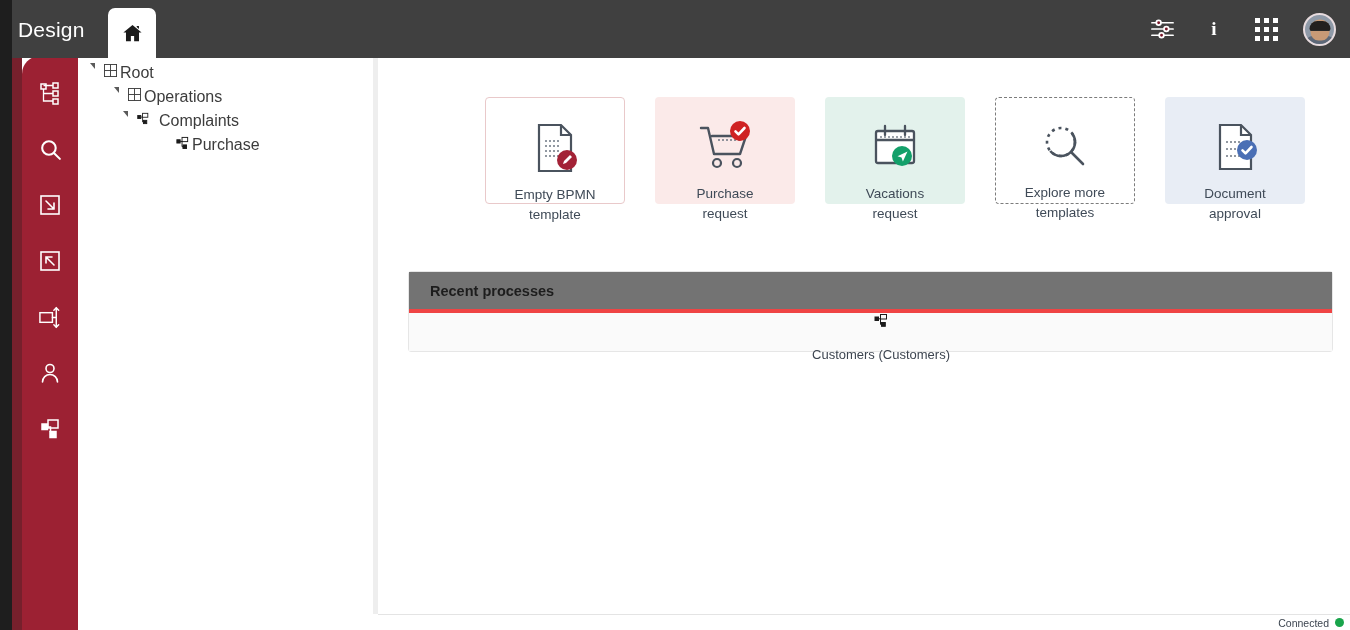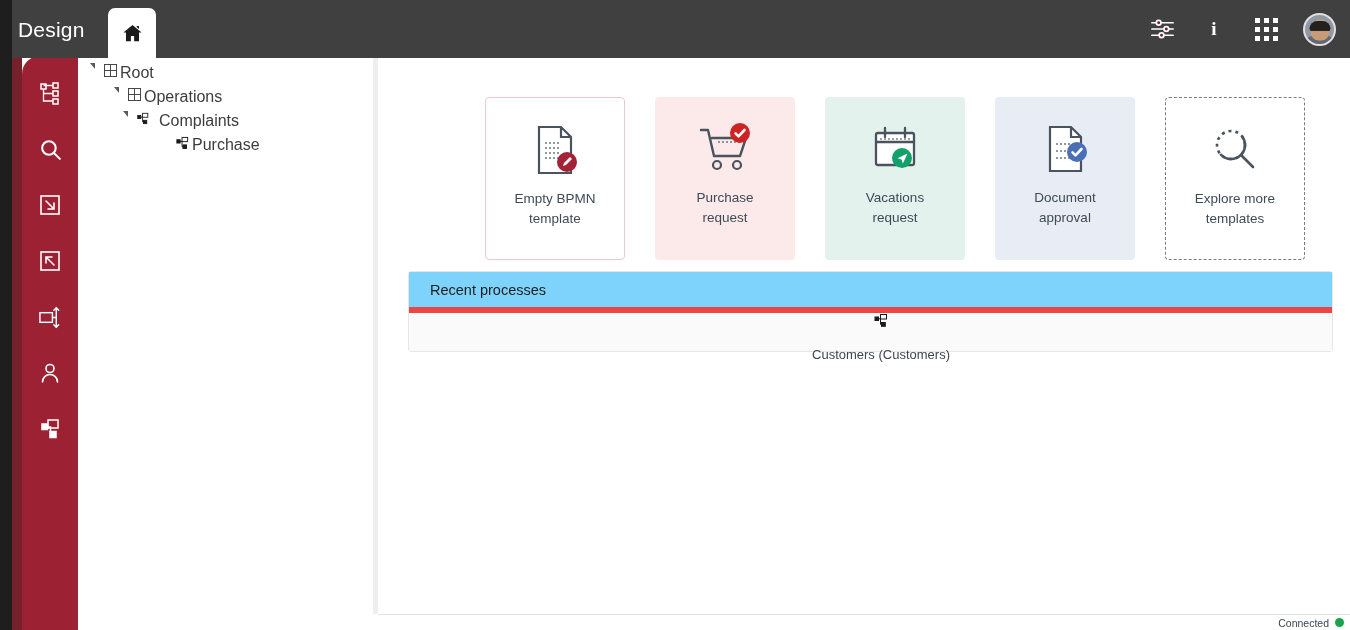--- a/index.html
+++ b/index.html
@@ -126,42 +126,42 @@
   
   .main {
     position: absolute; left: 378px; top: 58px;
     width: 972px; height: 556px; background: #ffffff; overflow: hidden;
   }
   .cards {
     position: absolute; left: 107px; top: 39px;
     display: flex; gap: 30px;
   }
   .card {
-    width: 140px; height: 163px; border-radius: 4px;
+    width: 140px; height: 107px; border-radius: 4px;
     display: flex; flex-direction: column;
     align-items: center; justify-content: flex-start;
     cursor: pointer; padding-top: 21px;
   }
   .card .ico { height: 62px; display: flex; align-items: center; justify-content: center; }
   .card .cap {
     margin-top: 8px; text-align: center; font-size: 13.5px;
     color: #3f4a57; line-height: 1.45; white-space: pre-line;
   }
   .card-empty { background: #ffffff; border: 1px solid #e9c9ca; }
   .card-explore { background: #ffffff; border: 1.5px dashed #7c7c7c; }
 
   
   .recent {
     position: absolute; left: 30px; top: 213px; width: 925px;
     border: 1px solid #e6e6e6; border-radius: 3px; background: #fff;
   }
   .recent-head {
     height: 41px; display: flex; align-items: center; padding-left: 21px;
-    font-size: 14.5px; font-weight: normal; color: #1d1d1d;
-    background: #7dd3fc; border-bottom: 6px solid #ef4444;
+    font-size: 14.5px; font-weight: bold; color: #1d1d1d;
+    background: #737373; border-bottom: 4px solid #ef4444;
   }
   .recent-row {
     height: 38px; display: flex; align-items: center;
     padding-left: 21px; gap: 18px; font-size: 13px; color: #3d4550;
     border-bottom: 1px solid #eeeeee; background: #fafafa; cursor: pointer;
   }
   .recent-row:last-child { border-bottom: none; flex-direction: column; }
   .recent-row .rico { width: 18px; display: flex; justify-content: center; }
 
   
@@ -419,20 +419,32 @@
                 <circle cx="44" cy="19" r="0.9"></circle>
             </g>
             <circle cx="37" cy="38" r="10" fill="#13a06a"></circle>
             <path d="M42.5 33.5l-10 4.7 4 1.4 1.4 4z" fill="#ffffff"></path>
           </svg>
         </div>
         <div class="cap">Vacations
 request</div>
       </div>
 
+      <div class="card card-explore">
+        <div class="ico">
+          <svg width="56" height="56" viewBox="0 0 56 56" fill="none" stroke="#4a535e" stroke-width="2.6">
+            <circle cx="24" cy="23" r="14" stroke-dasharray="3 4"></circle>
+            <circle cx="24" cy="23" r="14" stroke-dasharray="44 44" stroke-dashoffset="10"></circle>
+            <path d="M34.5 33.5L46 45" stroke-linecap="round"></path>
+          </svg>
+        </div>
+        <div class="cap">Explore more
+templates</div>
+      </div>
+
       <div class="card" style="background:#e8edf5">
         <div class="ico">
           <svg width="56" height="58" viewBox="0 0 56 58">
             <path d="M13 7h21l10 10v34H13z" fill="#ffffff" stroke="#4a535e" stroke-width="2.2"></path>
             <path d="M34 7v10h10" fill="none" stroke="#4a535e" stroke-width="2.2"></path>
             <g fill="#6d7682">
               <circle cx="20" cy="24" r="1"></circle>
                 <circle cx="24" cy="24" r="1"></circle>
                 <circle cx="28" cy="24" r="1"></circle>
                 <circle cx="32" cy="24" r="1"></circle>
@@ -446,32 +458,20 @@
                 <circle cx="32" cy="38" r="1"></circle>
             </g>
             <circle cx="40" cy="32" r="10" fill="#4a6fb5"></circle>
             <path d="M35.5 32.3l3 3 6-6.3" fill="none" stroke="#fff" stroke-width="2.6" stroke-linecap="round" stroke-linejoin="round"></path>
           </svg>
         </div>
         <div class="cap">Document
 approval</div>
       </div>
 
-      <div class="card card-explore">
-        <div class="ico">
-          <svg width="56" height="56" viewBox="0 0 56 56" fill="none" stroke="#4a535e" stroke-width="2.6">
-            <circle cx="24" cy="23" r="14" stroke-dasharray="3 4"></circle>
-            <circle cx="24" cy="23" r="14" stroke-dasharray="44 44" stroke-dashoffset="10"></circle>
-            <path d="M34.5 33.5L46 45" stroke-linecap="round"></path>
-          </svg>
-        </div>
-        <div class="cap">Explore more
-templates</div>
-      </div>
-
     </div>
 
     <div class="recent">
       <div class="recent-head">Recent processes</div>
 
 
       <div class="recent-row">
         <span class="rico">
           <svg width="16" height="16" viewBox="0 0 16 16" fill="none" stroke="#1b1b1b" stroke-width="1">
             <rect x="7.5" y="1.5" width="6" height="4.5"></rect>

